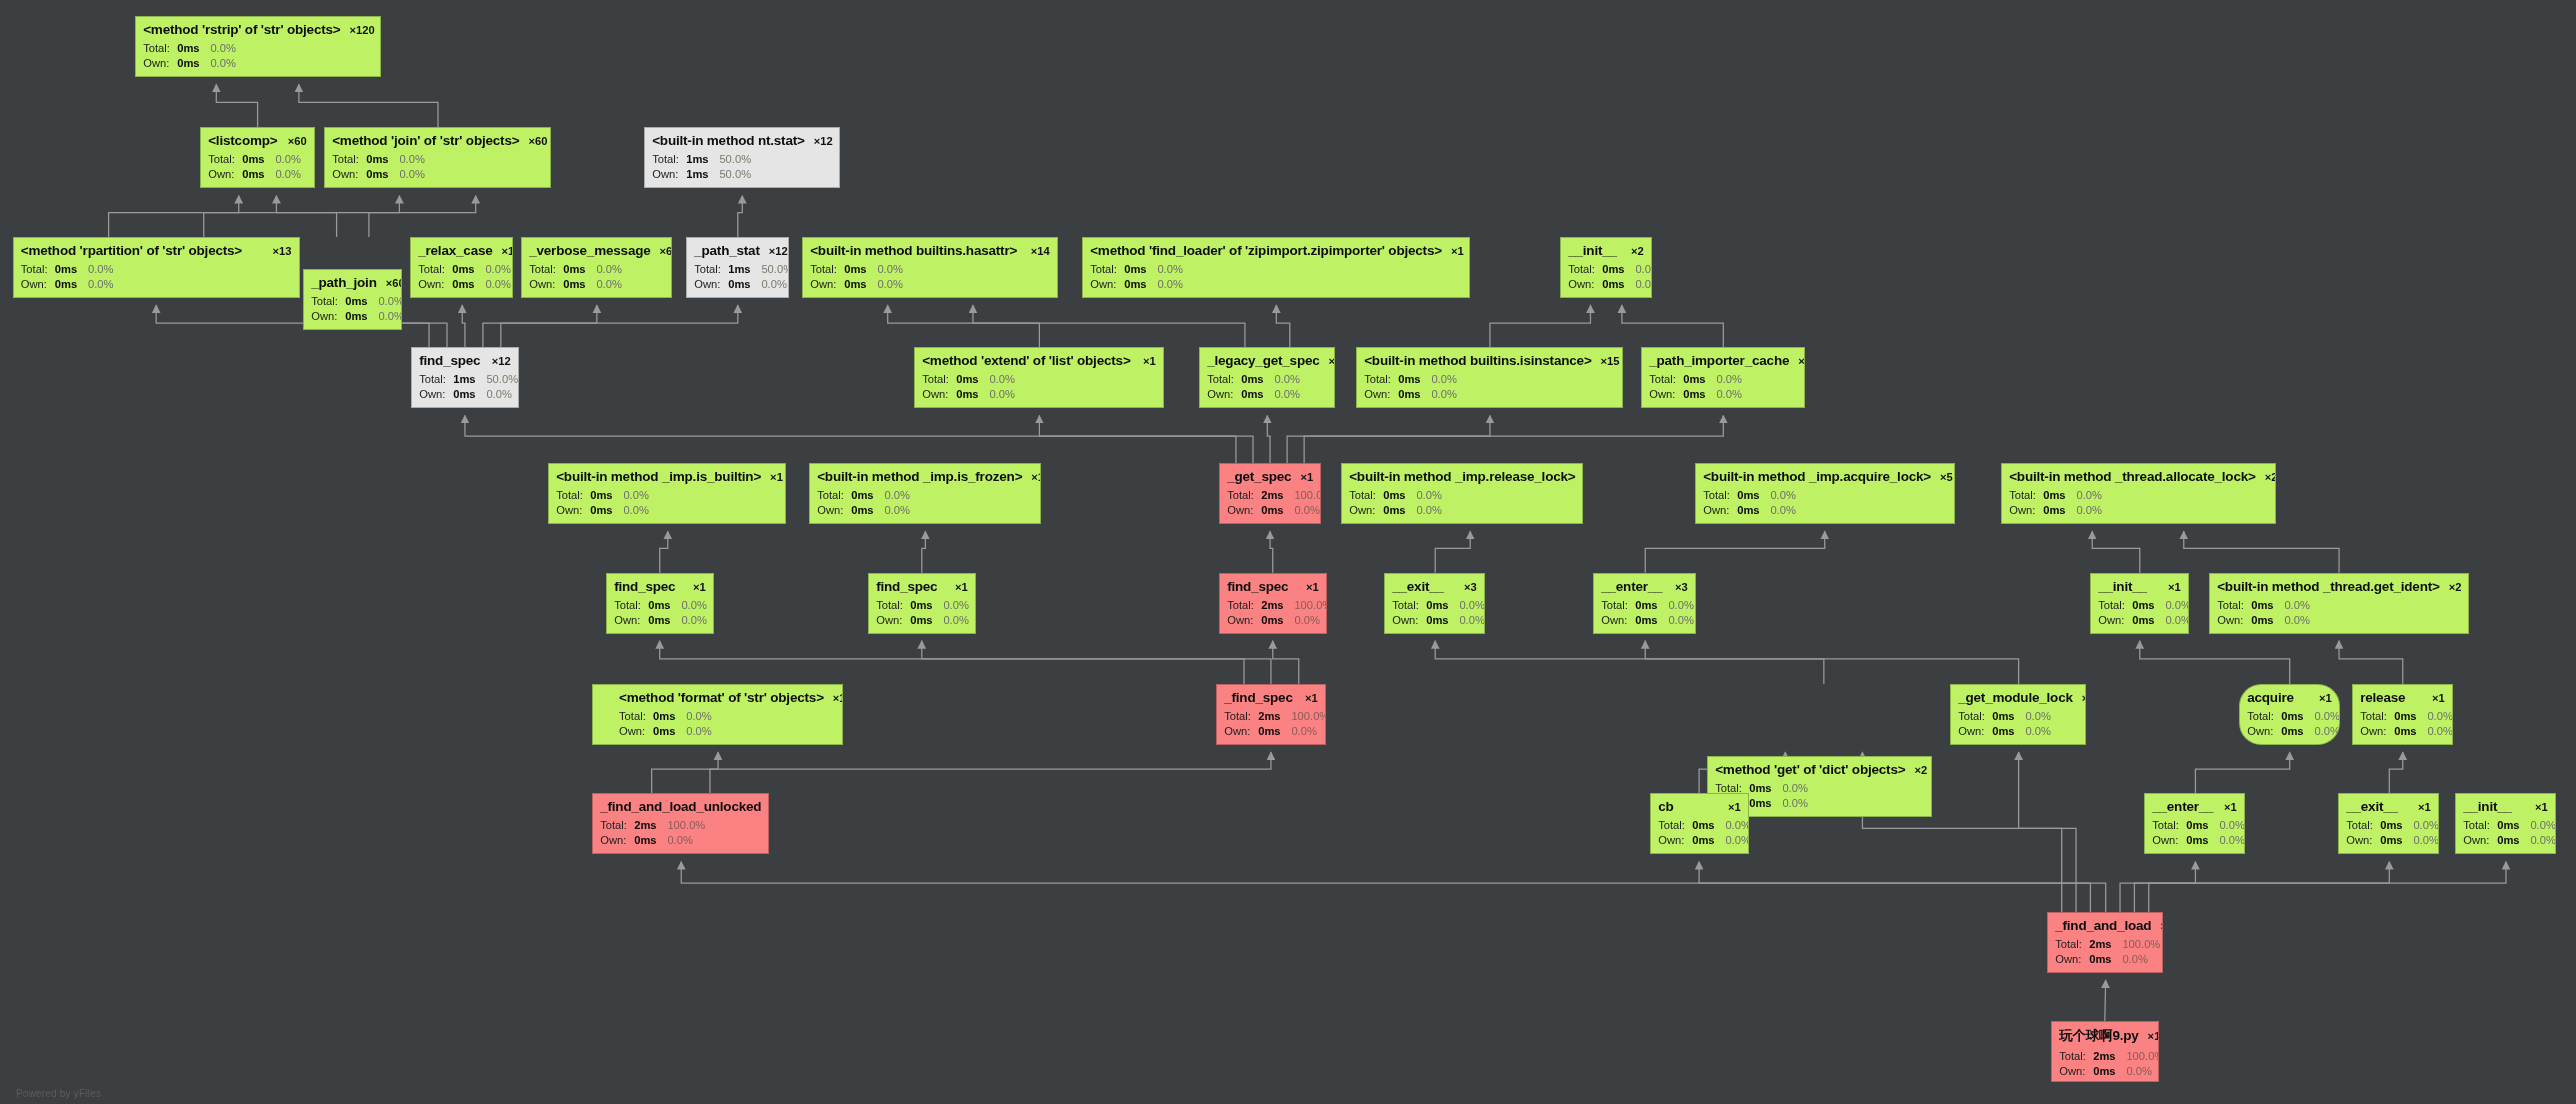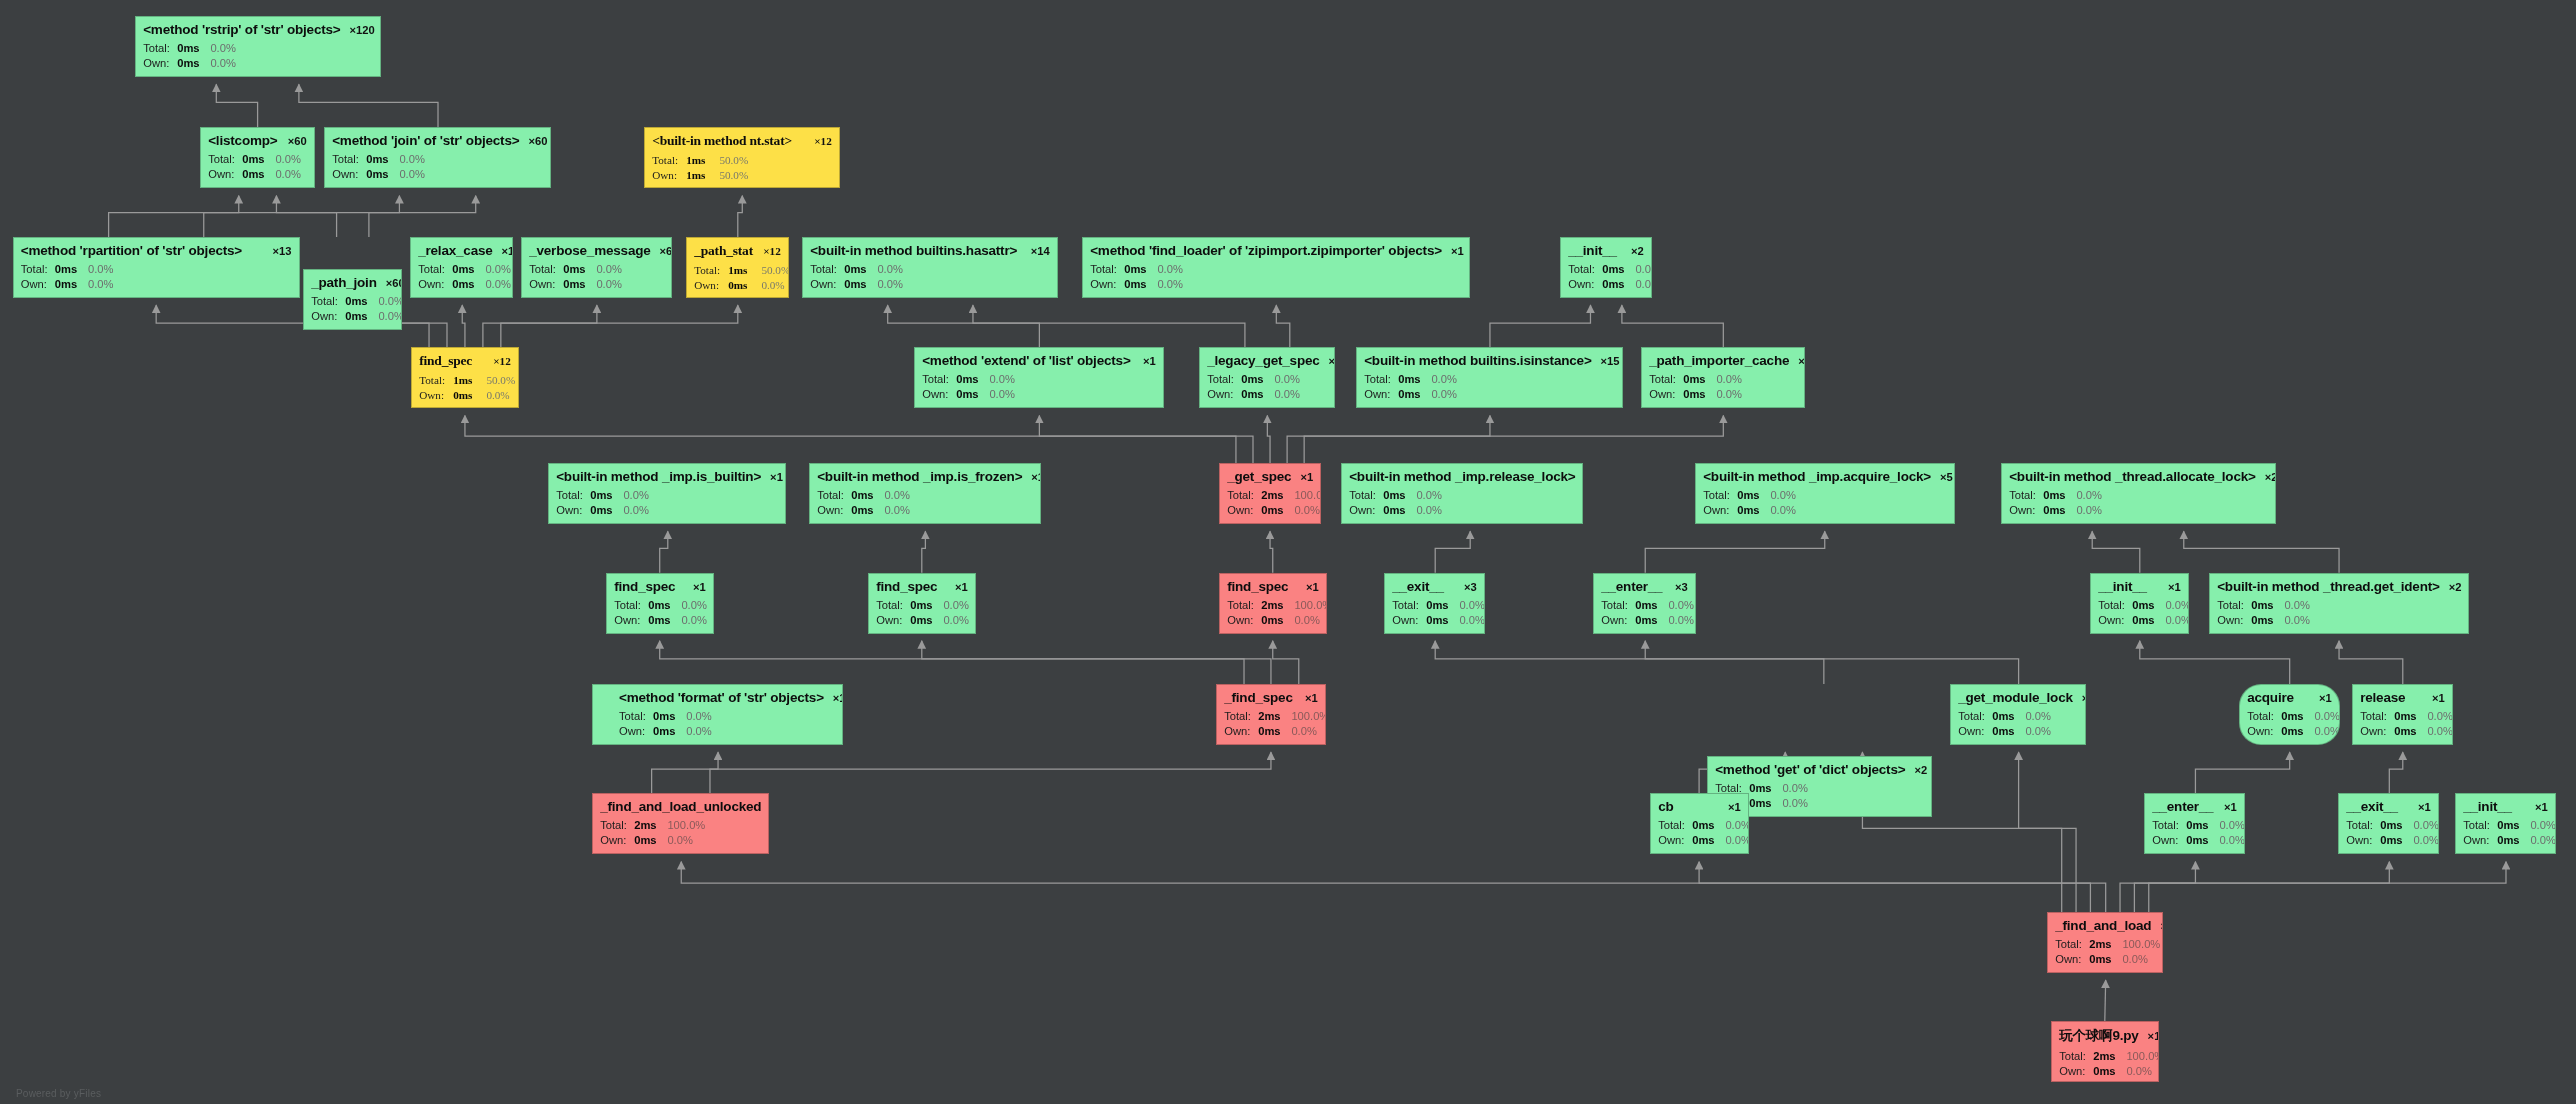--- a/index.html
+++ b/index.html
@@ -24,22 +24,22 @@
     pointer-events: none;
   }
   .node {
     position: absolute;
     box-sizing: border-box;
     border: 0.9px solid rgba(0,0,0,0.25);
     padding: 4.5px 7.2px 5.4px 7.2px;
     color: #111111;
     overflow: hidden;
   }
-  .node.green  { background: #86efac; }
-  .node.yellow { background: #fde047; font-family: Liberation Serif, serif; }
+  .node.green  { background: #bef264; }
+  .node.yellow { background: #e5e5e5; }
   .node.red    { background: #fa8282; }
 
   .node .title-row {
     display: flex;
     align-items: baseline;
     justify-content: space-between;
     white-space: nowrap;
     margin-bottom: 4.5px;
   }
   .node .nname {

